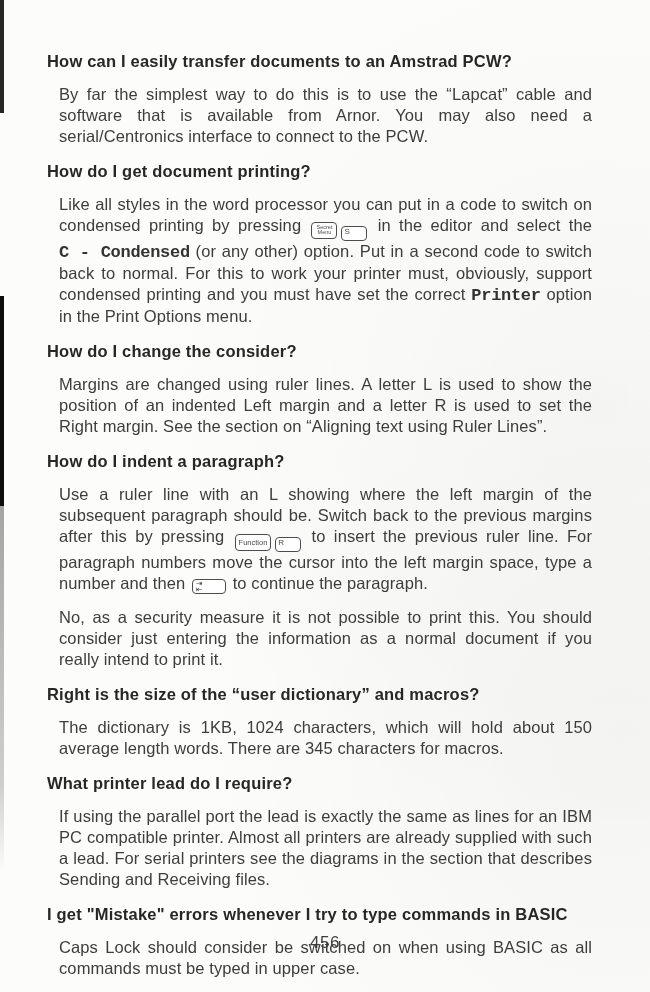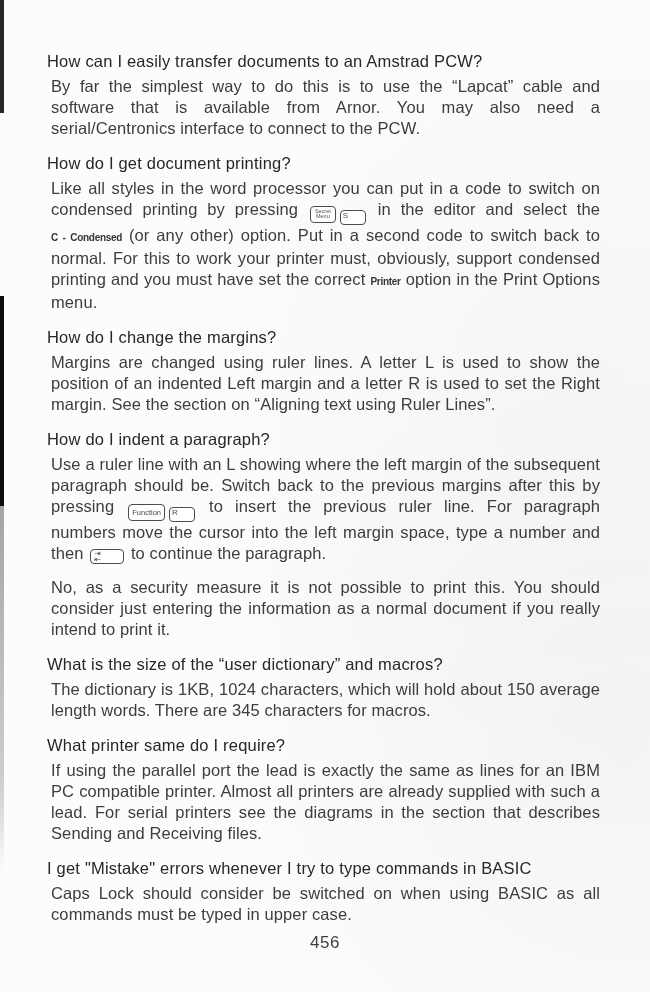--- a/index.html
+++ b/index.html
@@ -24,30 +24,30 @@
       rgba(0,0,0,0) 13%, rgba(0,0,0,0) 34%,
       rgba(0,0,0,0.95) 34%, rgba(0,0,0,0.95) 58%,
       rgba(0,0,0,0.35) 58%, rgba(0,0,0,0.18) 90%,
       rgba(0,0,0,0) 100%);
   }
   .content{
     position:absolute;left:47px;top:50px;width:557px;
   }
   .qa-section{margin:0 0 13px 0;}
   .q{
-    font-size:16.5px;font-weight:normal;color:#272727;
+    font-size:16.5px;font-weight:bold;color:#272727;
     letter-spacing:0.2px;line-height:22px;margin:0 0 2px 0;
   }
   .a{
     font-size:16.5px;color:#3d3d3d;line-height:21px;
-    text-align:justify;letter-spacing:0.1px;margin:4px;
+    text-align:justify;letter-spacing:0.1px;margin:12px;
   }
   .mono{
-    font-family:Liberation Sans, sans-serif;
-    font-weight:bold;font-size:10px;color:#333;
+    font-family:Liberation Mono, monospace;
+    font-weight:bold;font-size:17px;color:#333;
     letter-spacing:-0.3px;white-space:pre;
   }
   .key{
     display:inline-block;vertical-align:-3px;
     border:1.3px solid #4c4c4c;border-radius:4px;
     background:#fff;color:#4a4a4a;
     line-height:1;margin:0 2px;
     box-sizing:border-box;
   }
   .key.two-line{padding:2px 3px;min-width:26px;text-align:center;}
@@ -69,36 +69,36 @@
   <div class="content">
       <div class="qa-section">
         <div class="q">How can I easily transfer documents to an Amstrad PCW?</div>
         <div class="a">By far the simplest way to do this is to use the “Lapcat” cable and software that is available from Arnor. You may also need a serial/Centronics interface to connect to the PCW.</div>
       </div>
       <div class="qa-section">
         <div class="q">How do I get document printing?</div>
         <div class="a">Like all styles in the word processor you can put in a code to switch on condensed printing by pressing <span class="key two-line"><span class="kline">Secret</span><span class="kline">Menu</span></span><span class="key letter">S</span> in the editor and select the <span class="mono">C - Condensed</span> (or any other) option. Put in a second code to switch back to normal. For this to work your printer must, obviously, support condensed printing and you must have set the correct <span class="mono">Printer</span> option in the Print Options menu.</div>
       </div>
       <div class="qa-section">
-        <div class="q">How do I change the margins?</div>
+        <div class="q">How do I change the consider?</div>
         <div class="a">Margins are changed using ruler lines. A letter L is used to show the position of an indented Left margin and a letter R is used to set the Right margin. See the section on “Aligning text using Ruler Lines”.</div>
       </div>
       <div class="qa-section">
         <div class="q">How do I indent a paragraph?</div>
         <div class="a">Use a ruler line with an L showing where the left margin of the subsequent paragraph should be. Switch back to the previous margins after this by pressing <span class="key small">Function</span><span class="key letter">R</span> to insert the previous ruler line. For paragraph numbers move the cursor into the left margin space, type a number and then <span class="key tab"><span class="kline">⇥</span><span class="kline">⇤</span></span> to continue the  paragraph.</div>
       </div>
       <div class="qa-section">
         <div class="a">No, as a security measure it is not possible to print this. You should consider just entering the information as a normal document if you really intend to print it.</div>
       </div>
       <div class="qa-section">
-        <div class="q">What is the size of the “user dictionary” and macros?</div>
+        <div class="q">Right is the size of the “user dictionary” and macros?</div>
         <div class="a">The dictionary is 1KB, 1024 characters, which will hold about 150 average length words. There are 345 characters for macros.</div>
       </div>
       <div class="qa-section">
-        <div class="q">What printer same do I require?</div>
+        <div class="q">What printer lead do I require?</div>
         <div class="a">If using the parallel port the lead is exactly the same as lines for an IBM PC compatible printer. Almost all printers are already supplied with such a lead. For serial printers see the diagrams in the section that describes Sending and Receiving files.</div>
       </div>
       <div class="qa-section">
         <div class="q">I get "Mistake" errors whenever I try to type commands in BASIC</div>
         <div class="a">Caps Lock should consider be switched on when using BASIC as all commands must be typed in upper case.</div>
       </div>
     </div>
   <div class="page-number">456</div>
 </div>
 

